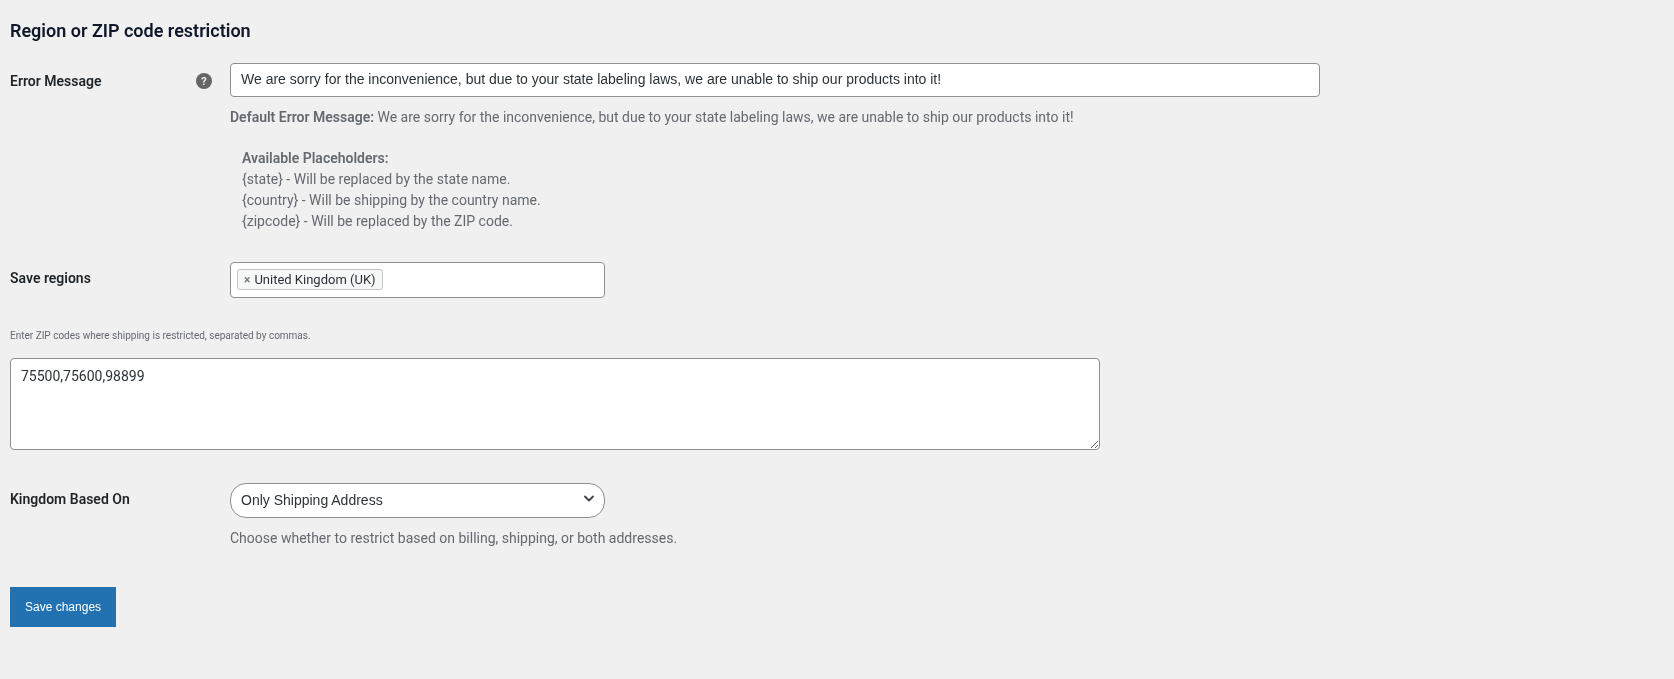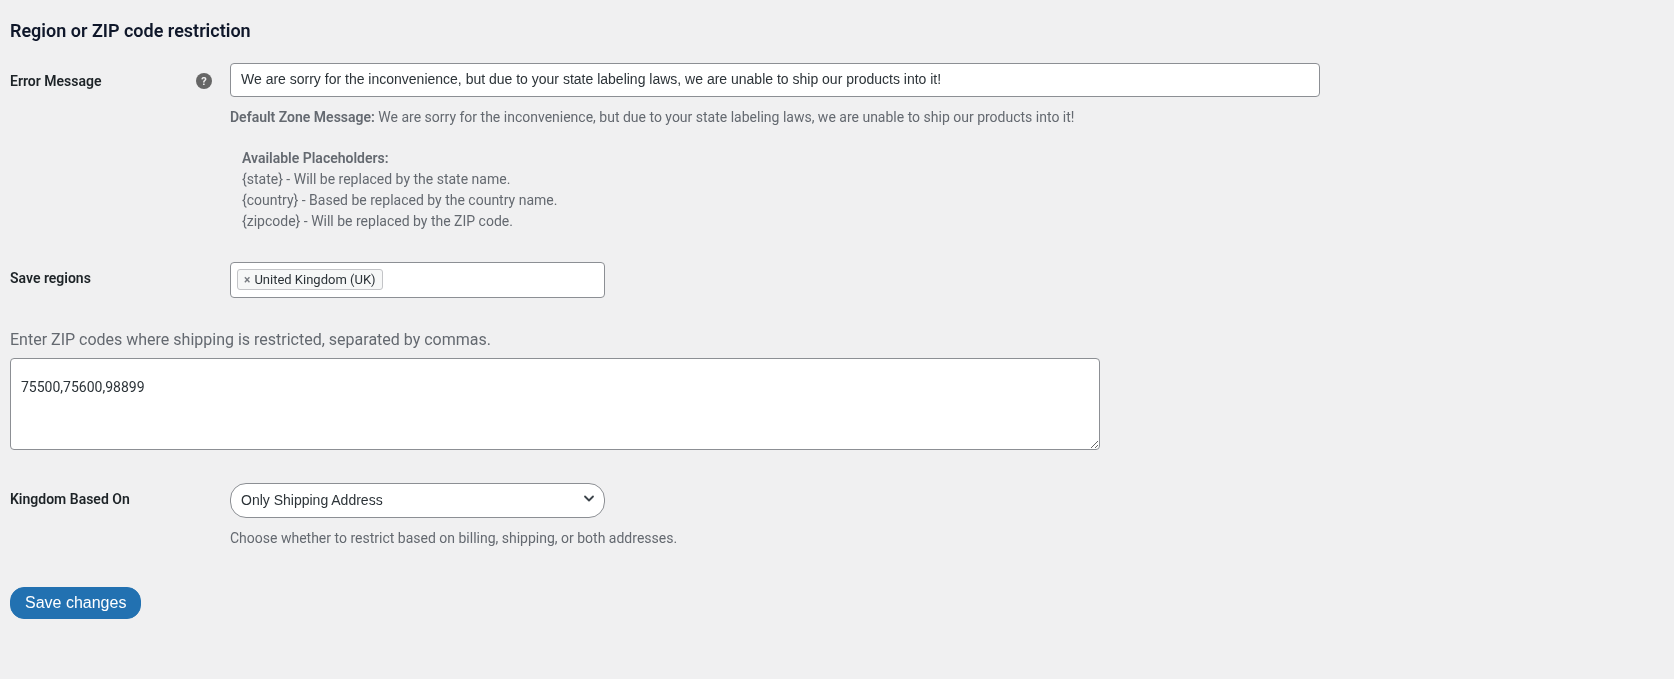--- a/index.html
+++ b/index.html
@@ -116,21 +116,21 @@
     .tag-remove {
       color: #787c82;
       font-size: 12px;
       cursor: pointer;
       line-height: 1;
       font-weight: 700;
     }
     .textarea-input {
       width: 100%;
       min-height: 92px;
-      padding: 19px 10px;
+      padding: 8px 10px;
       border: 1px solid #8c8f94;
       border-radius: 4px;
       font-size: 14px;
       color: #2c3338;
       background: #fff;
       font-family: inherit;
       resize: both;
       line-height: 1.4;
     }
     .select-wrap {
@@ -153,31 +153,31 @@
     .select-arrow {
       position: absolute;
       right: 10px;
       top: 50%;
       transform: translateY(-50%);
       pointer-events: none;
       color: #3c434a;
     }
     .preamble {
       color: #646970;
-      font-size: 16px;
-      margin-bottom: 6px;
+      font-size: 10px;
+      margin-bottom: 15px;
       line-height: 1.5;
     }
     .save-button {
       background: #2271b1;
       border: 1px solid #2271b1;
       color: #fff;
-      font-size: 16px;
-      padding: 6px 14px;
-      border-radius: 14px;
+      font-size: 12px;
+      padding: 12px 14px;
+      border-radius: 0;
       cursor: pointer;
       font-weight: 400;
       margin-top: 8px;
     }
     .label-with-help{
        display:flex;
        justify-content:space-between;
        align-items:flex-end;
        padding-right:8px;
     }
@@ -192,26 +192,26 @@
 <div class="form-table">
 
   <div class="form-row">
     <div class="label-col label-with-help">
       <span class="label-text">Error Message</span>
       <span class="help-icon">?</span>
     </div>
     <div class="field-col">
       <input type="text" class="text-input" value="We are sorry for the inconvenience, but due to your state labeling laws, we are unable to ship our products into it!" style="">
       <p class="description">
-        <span class="desc-strong">Default Zone Message:</span><span> We are sorry for the inconvenience, but due to your state labeling laws, we are unable to ship our products into it!</span>
+        <span class="desc-strong">Default Error Message:</span><span> We are sorry for the inconvenience, but due to your state labeling laws, we are unable to ship our products into it!</span>
       </p>
       <div class="desc-block">
         <p class="desc-strong desc-line">Available Placeholders:</p>
         <p class="desc-line">{state} - Will be replaced by the state name.</p>
-        <p class="desc-line">{country} - Based be replaced by the country name.</p>
+        <p class="desc-line">{country} - Will be shipping by the country name.</p>
         <p class="desc-line">{zipcode} - Will be replaced by the ZIP code.</p>
       </div>
     </div>
   </div>
 
   <div class="form-row">
     <div class="label-col">
       <span class="label-text">Save regions</span>
     </div>
     <div class="field-col">

